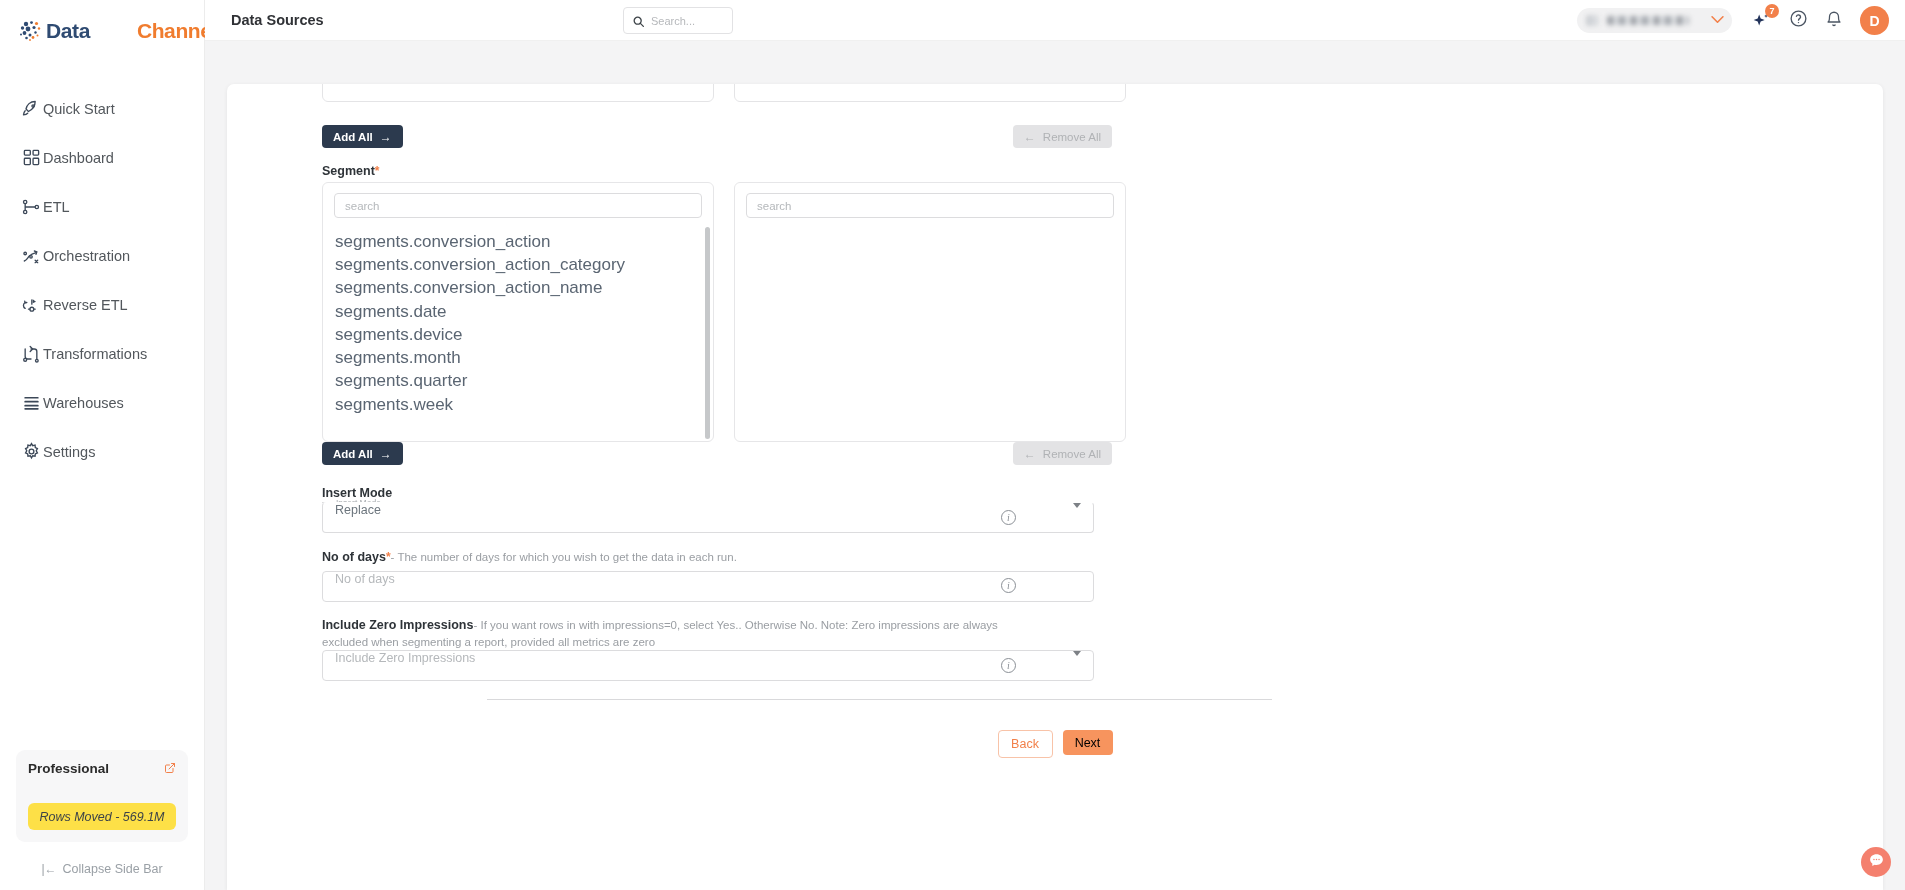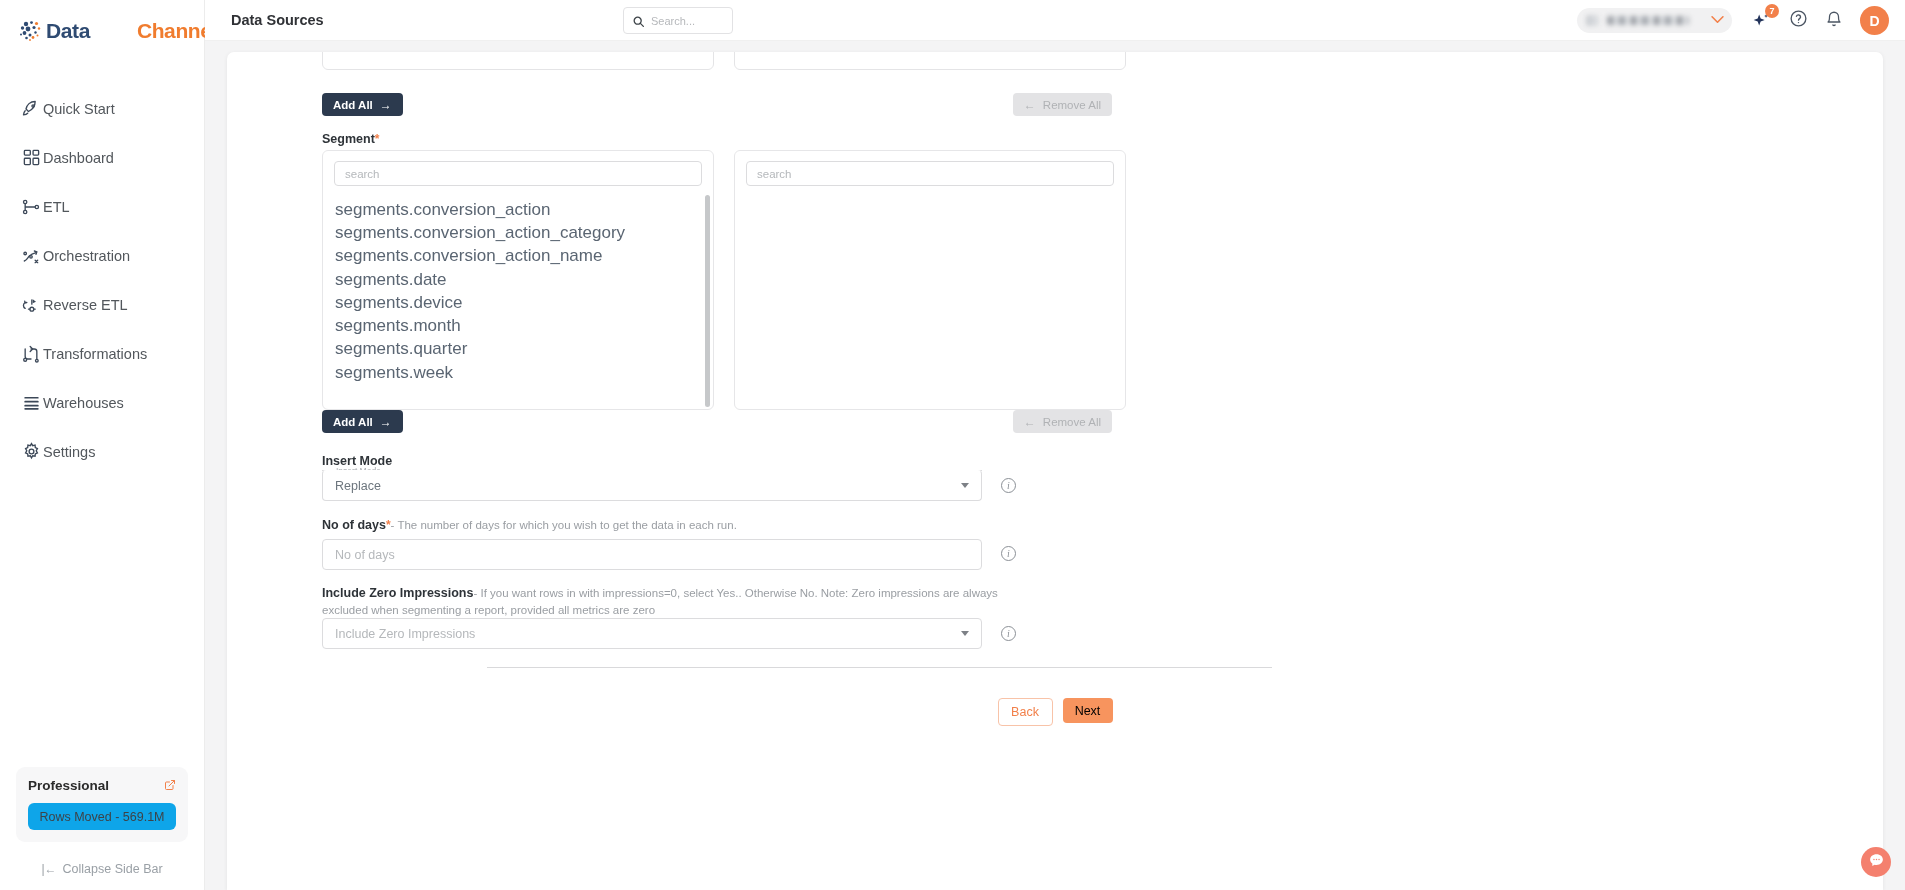--- a/index.html
+++ b/index.html
@@ -56,43 +56,44 @@
   .side-bottom { margin-top: auto; padding: 0 16px 14px 16px; }
   .plan-card {
     background: #f7f7f8;
     border-radius: 9px;
     padding: 11px 12px 12px 12px;
   }
   .plan-head { display: flex; align-items: center; justify-content: space-between; }
   .plan-name { font-size: 13.5px; font-weight: bold; color: #2b2b2b; }
   .plan-ext { color: #f2804a; font-size: 13px; line-height: 1; }
   .rows-pill {
-    margin-top: 10px;
-    background: #0ea5e9;
+    margin-top: 27px;
+    background: #fde047;
     border-radius: 6px;
     height: 27px;
     display: flex; align-items: center; justify-content: center;
     font-size: 12.5px;
     color: #3d4348;
+    font-style: italic;
   }
   .collapse-bar {
     margin-top: 20px;
     display: flex; align-items: center; justify-content: center;
     font-size: 12.5px; color: #9aa0a6;
     cursor: pointer;
   }
   .collapse-bar .cb-ico { margin-right: 6px; font-size: 12px; }
 
   
   .main {
     flex: 1 1 auto;
     height: 890px;
     background: #f4f4f5;
     position: relative;
-    display: flex; flex-direction: column;
+    display: flex; flex-direction: column; gap: 32px;
   }
   .topbar {
     height: 41px; flex: 0 0 41px;
     background: #ffffff;
     display: flex; align-items: center;
     position: relative;
     border-bottom: 1px solid #f0f0f0;
   }
   .page-title {
     font-size: 14.5px; font-weight: bold; color: #303236;
@@ -255,25 +256,25 @@
   }
   .list-thumb {
     position: absolute; right: 3px; top: 44px;
     width: 5px; height: 212px; border-radius: 3px; background: #c6c8ca;
     cursor: pointer;
   }
 
   
   .mui-field {
     position: absolute; left: 95px;
-    width: 660px; height: 31px;
+    width: 772px; height: 31px;
     border: 1px solid #dcdcde;
     border-radius: 4px;
     background: #fff;
-    display: flex; align-items: center;
+    display: flex; 
     padding: 0 12px;
     font-size: 12.5px;
     cursor: pointer;
   }
   .mui-field.notched { border-top-color: transparent; }
   .notch-label {
     position: absolute; left: 106px;
     font-size: 8.5px; color: #a7abaf;
     background: #fff; padding: 0 3px;
   }

